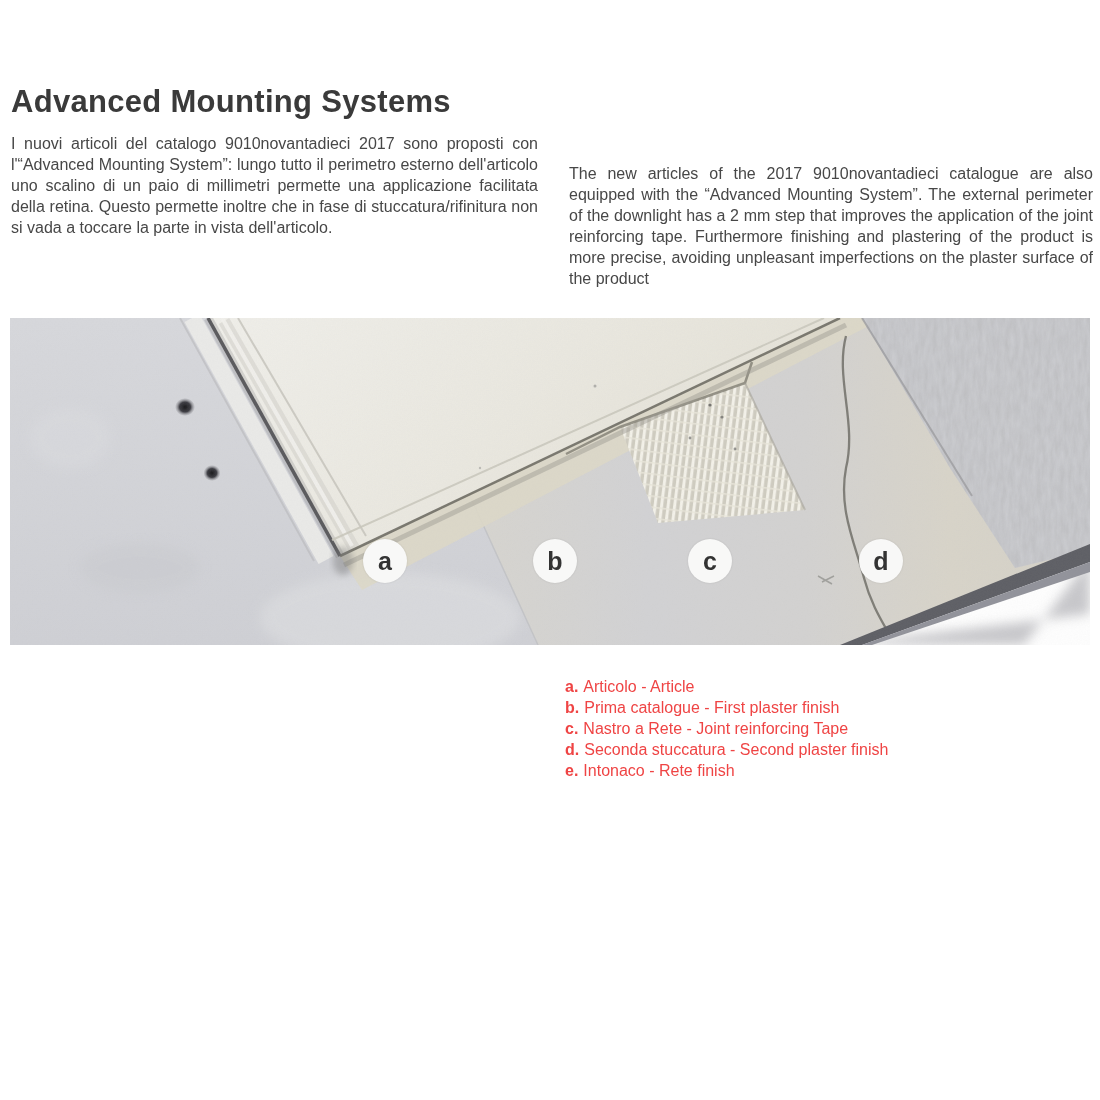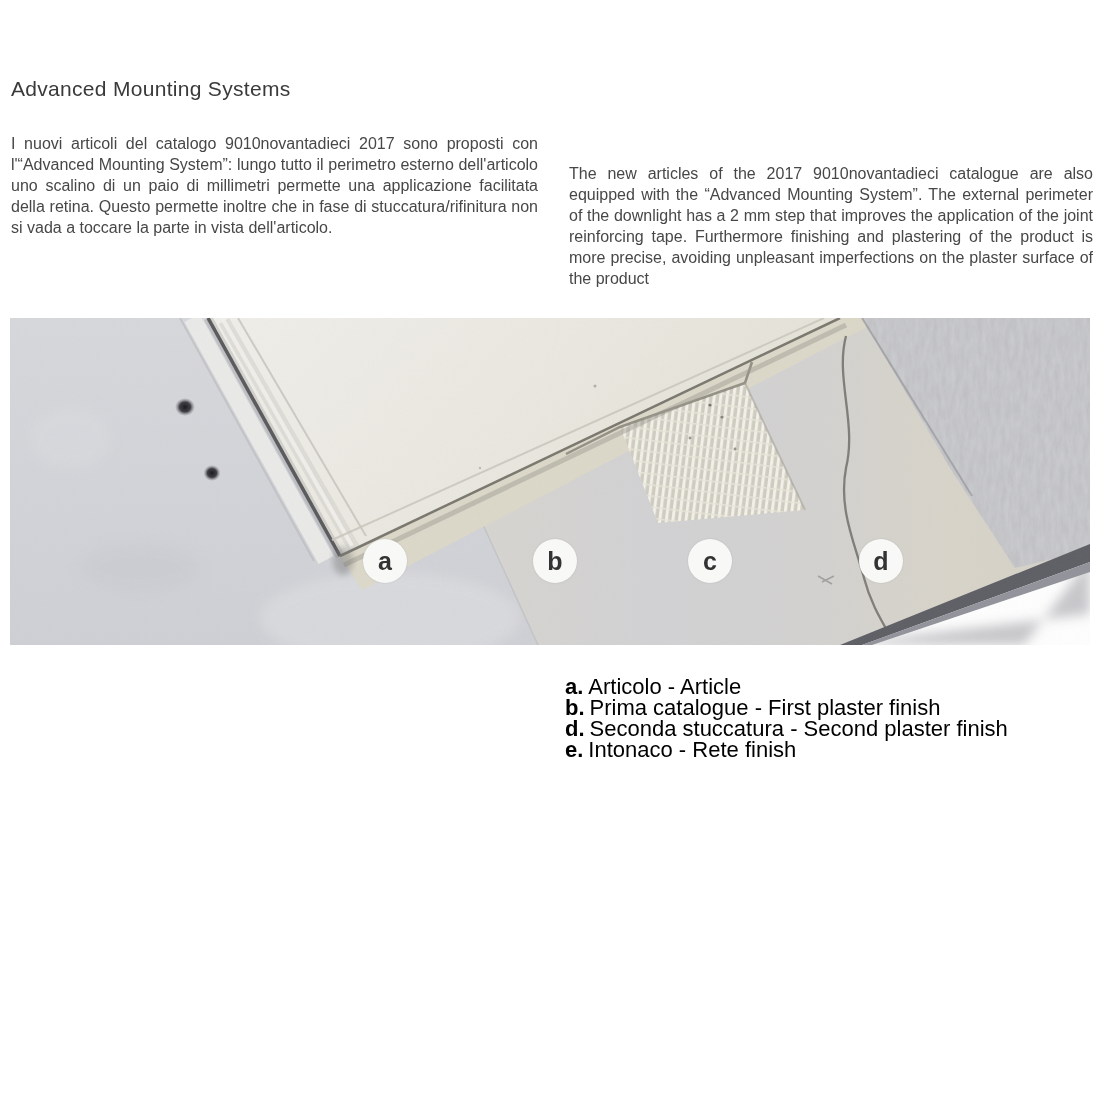--- a/index.html
+++ b/index.html
@@ -1,36 +1,36 @@
 <!DOCTYPE html>
 <html><head>
 <meta charset="utf-8">
 <style>
   html,body{margin:0;padding:0;background:#ffffff;}
   body{width:1100px;height:1100px;position:relative;overflow:hidden;
        font-family:"Liberation Sans", sans-serif;}
 
-  .page-title{position:absolute;left:11px;top:63px;font-size:21px;font-weight:400;
+  .page-title{position:absolute;left:11px;top:63px;font-size:31px;font-weight:700;
               color:#3a3a3a;letter-spacing:.3px;}
 
   .col{position:absolute;top:117px;text-align:justify;font-size:16px;
        line-height:20.9px;color:#474747;}
   .col-it{left:11px;width:527px;margin-top:17px;}
   .col-en{left:569px;width:524px;margin-top:47px;}
 
   .photo{position:absolute;left:10px;top:318px;width:1080px;height:327px;}
   .photo svg{position:absolute;left:0;top:0;}
 
   .badge{position:absolute;width:44px;height:44px;border-radius:50%;
          background:#f8f8f7;display:flex;align-items:center;justify-content:center;
          font-weight:700;font-size:25px;color:#333333;
          box-shadow:0 0 2px rgba(0,0,0,.12);}
 
-  .legend{position:absolute;left:565px;top:677px;font-size:22px;
-          line-height:20.9px;color:#000000;}
+  .legend{position:absolute;left:565px;top:677px;font-size:16px;
+          line-height:20.9px;color:#ef4444;}
   .legend-row b{font-weight:700;margin-right:5px;}
 </style>
 </head>
 <body>
 
 <h1 class="page-title">Advanced Mounting Systems</h1>
 
 <p class="col col-it">I nuovi articoli del catalogo 9010novantadieci 2017 sono proposti con l'“Advanced Mounting System”: lungo tutto il perimetro esterno dell'articolo uno scalino di un paio di millimetri permette una applicazione facilitata della retina. Questo permette inoltre che in fase di stuccatura/rifinitura non si vada a toccare la parte in vista dell'articolo.</p>
 <p class="col col-en">The new articles of the 2017 9010novantadieci catalogue are also equipped with the “Advanced Mounting System”. The external perimeter of the downlight has a 2 mm step that improves the application of the joint reinforcing tape. Furthermore finishing and plastering of the product is more precise, avoiding unpleasant imperfections on the plaster surface of the product</p>
 
@@ -167,18 +167,21 @@
 </div>
 
 <div class="legend">
   <div class="legend-row">
     <b>a.</b><span>Articolo - Article</span>
   </div>
   <div class="legend-row">
     <b>b.</b><span>Prima catalogue - First plaster finish</span>
   </div>
   <div class="legend-row">
+    <b>c.</b><span>Nastro a Rete - Joint reinforcing Tape</span>
+  </div>
+  <div class="legend-row">
     <b>d.</b><span>Seconda stuccatura - Second plaster finish</span>
   </div>
   <div class="legend-row">
     <b>e.</b><span>Intonaco - Rete finish</span>
   </div>
 </div>
 
 </body></html>

